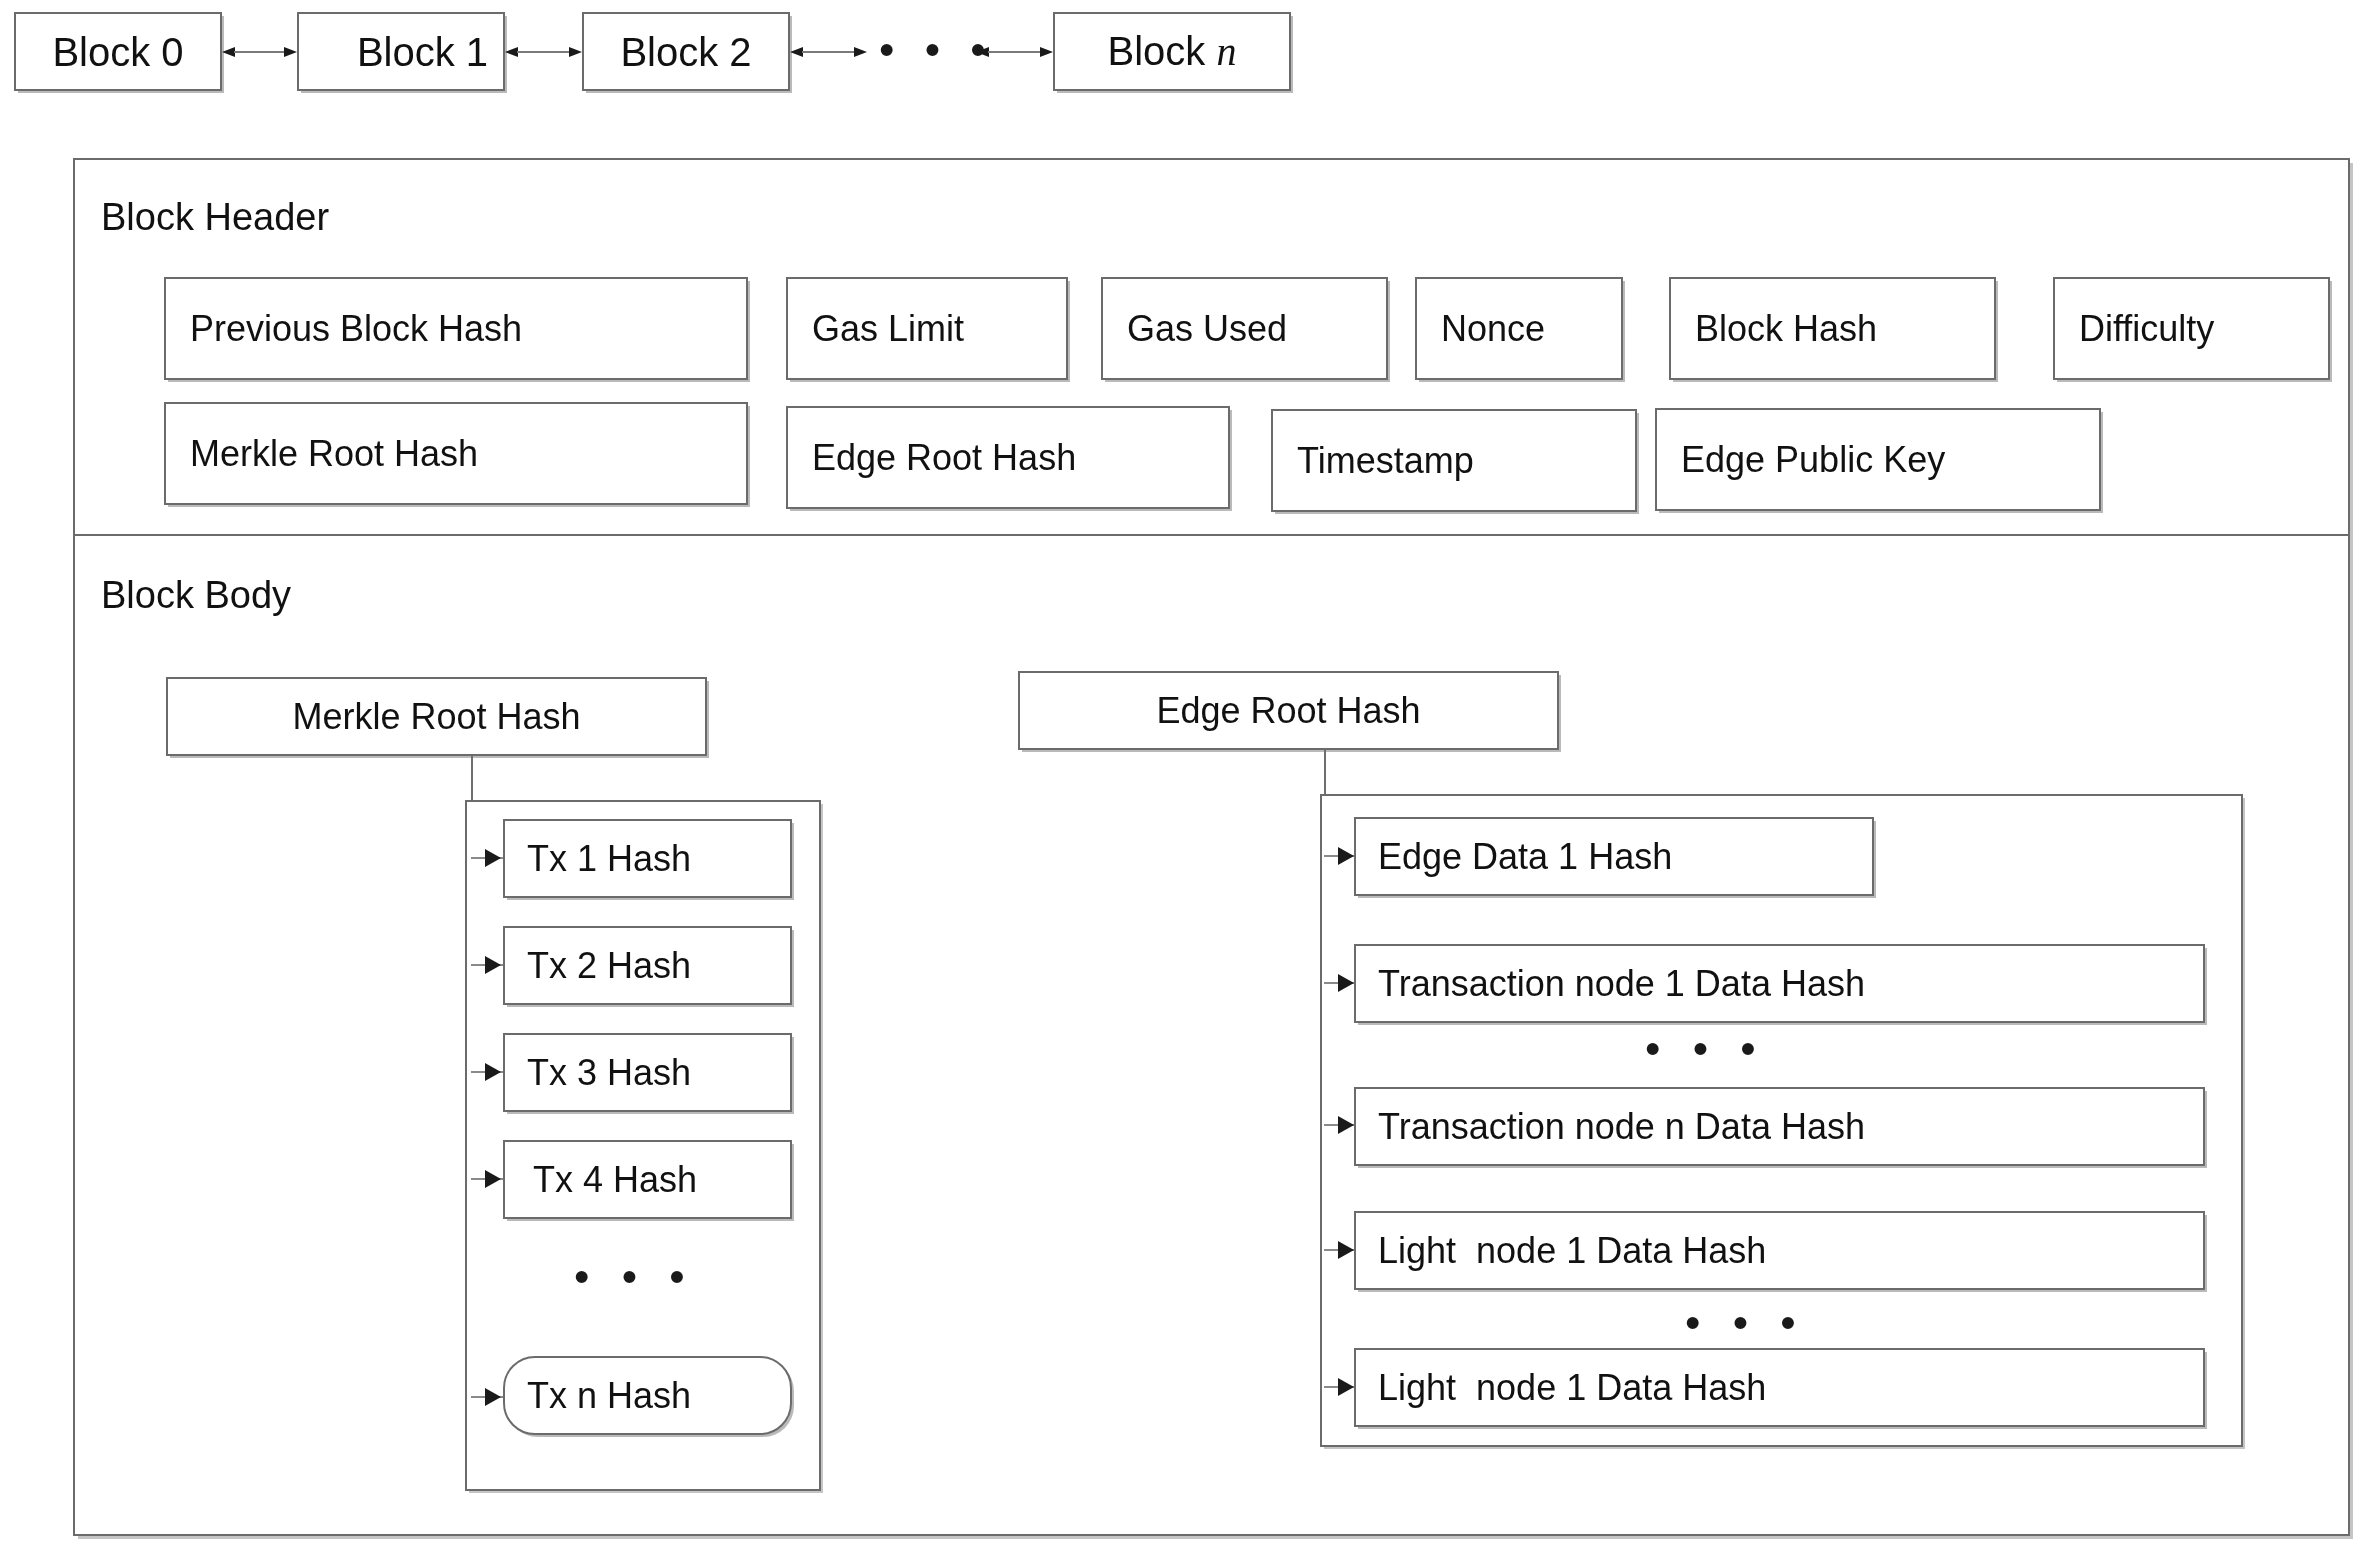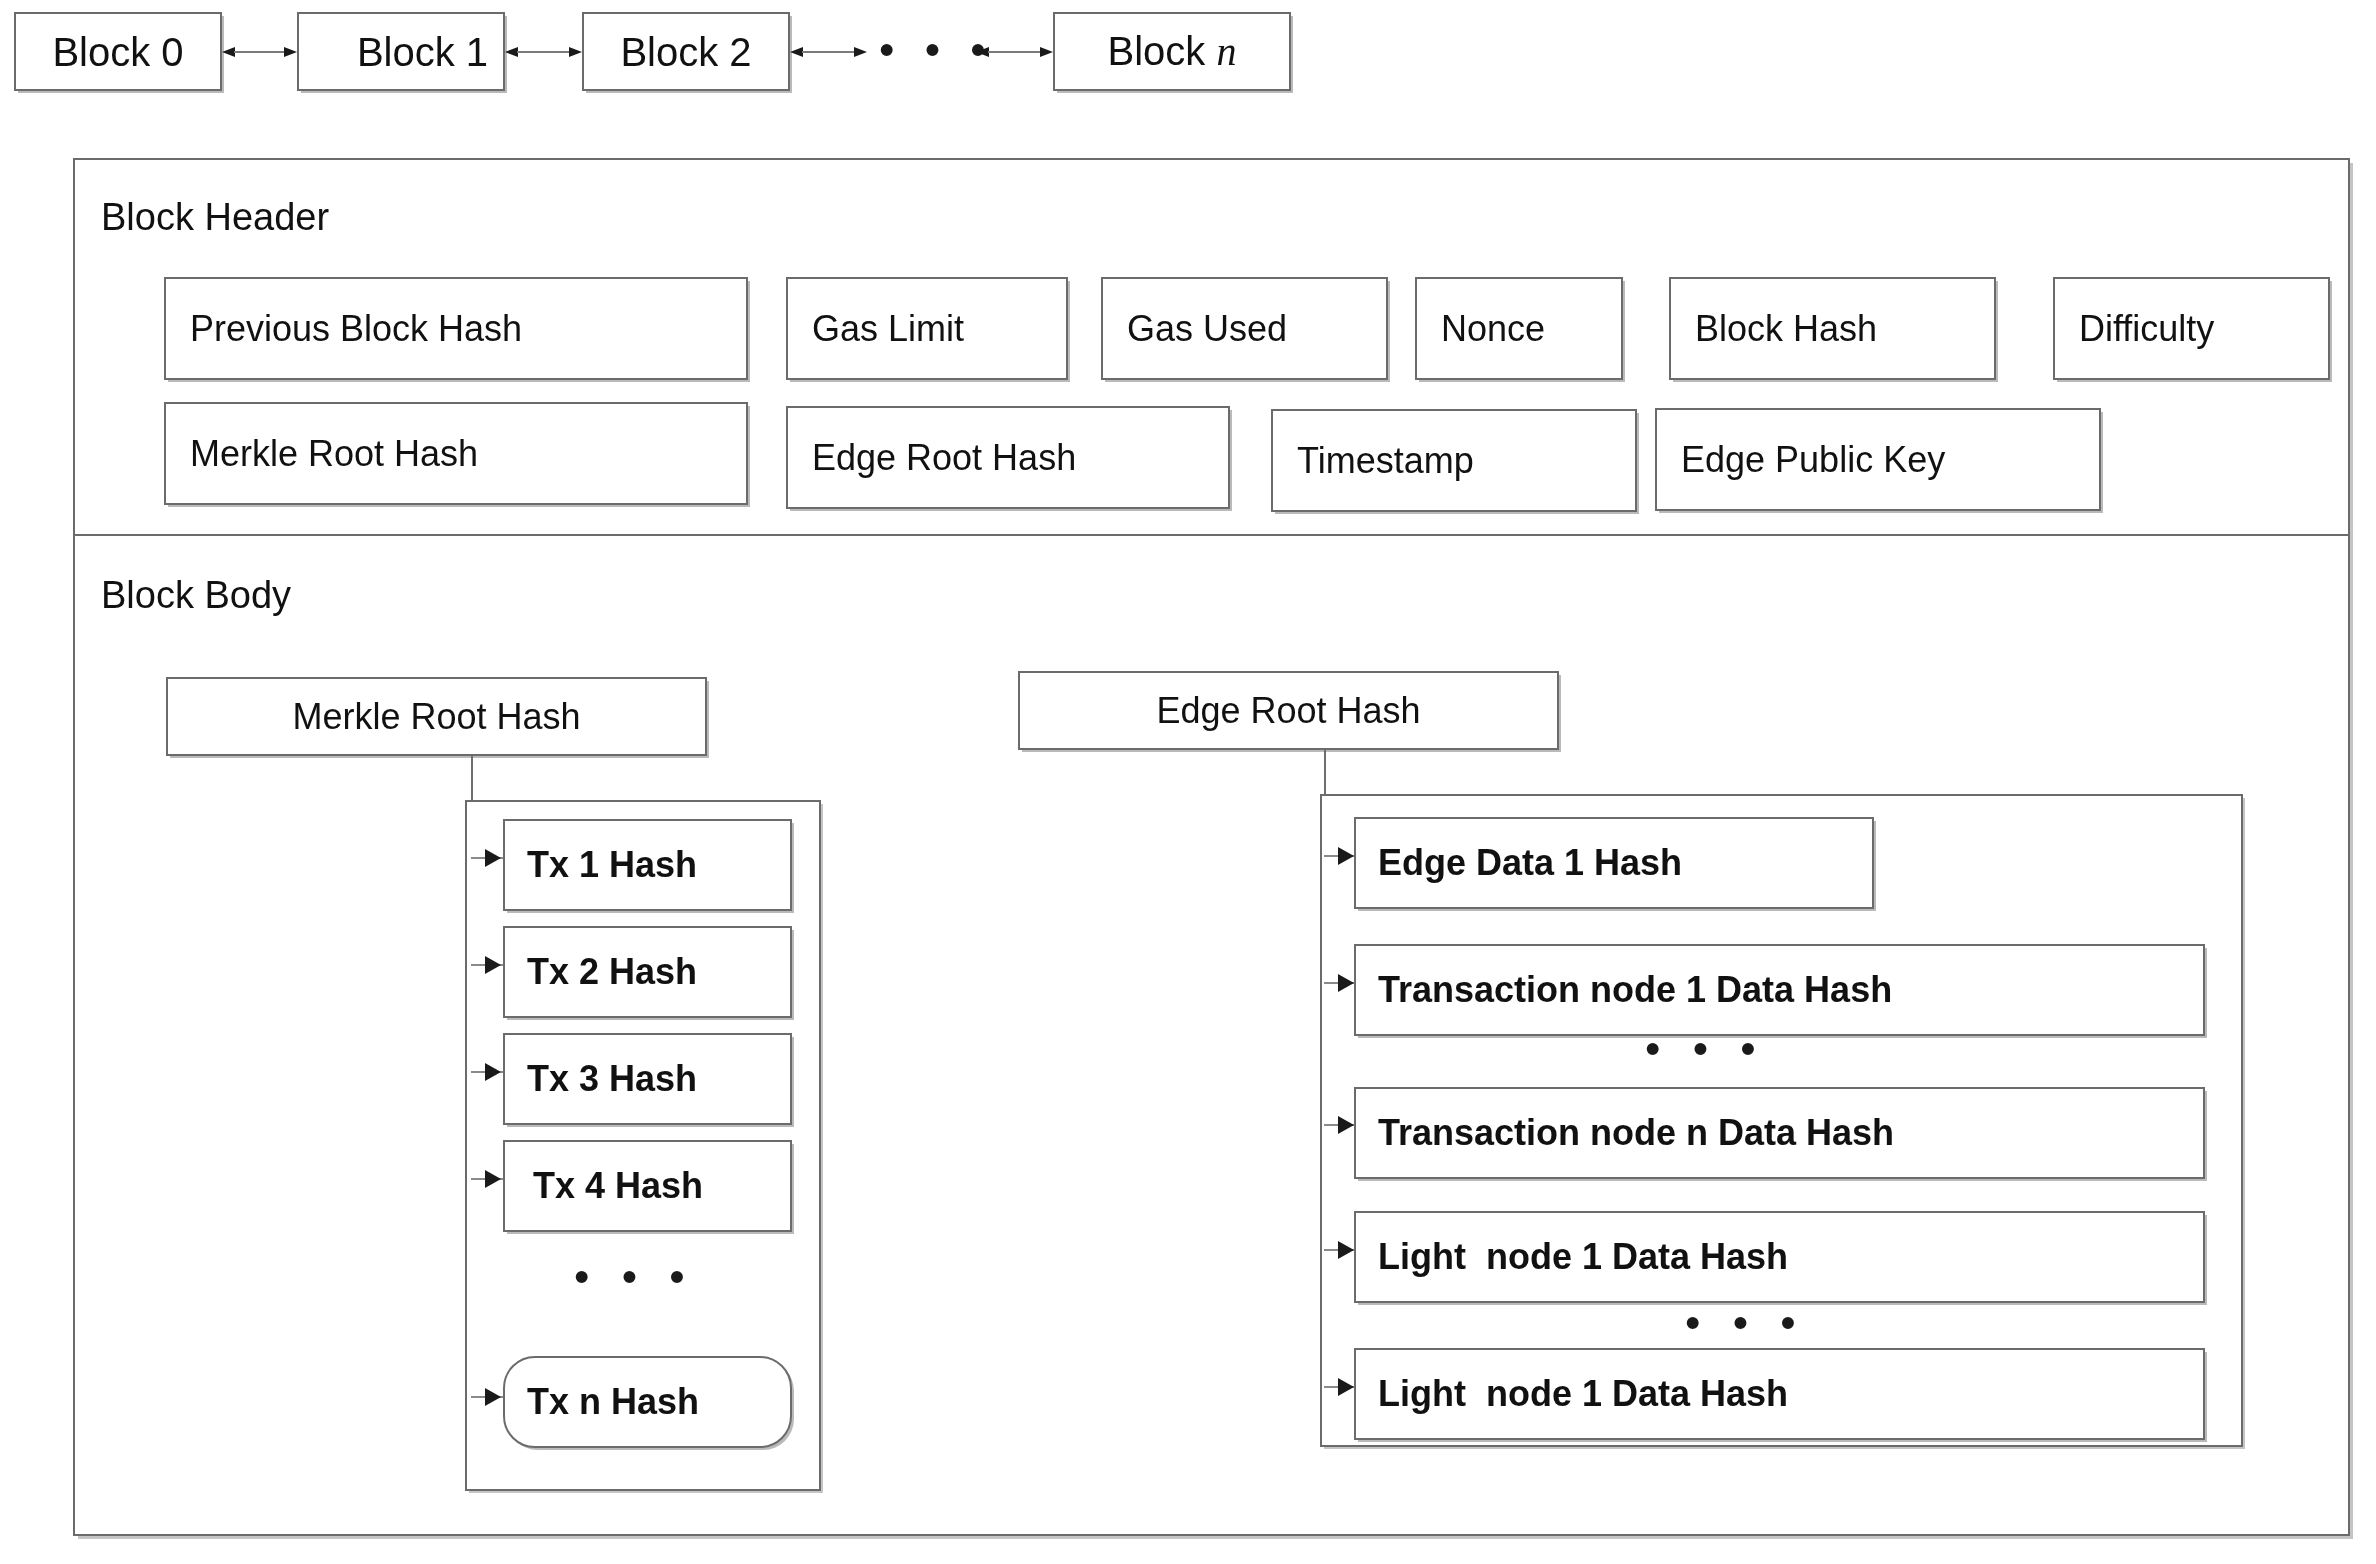--- a/index.html
+++ b/index.html
@@ -129,21 +129,21 @@
   }
 
   
   .leaf-container {
     position: absolute;
     box-sizing: border-box;
     border: 2px solid #6b6b6b;
     background: #ffffff;
     box-shadow: 3px 3px 0 -1px rgba(140,140,140,0.5);
   }
-  .leaf-box { height: 92px; font-weight: bold; }
+  .leaf-box { height: 79px; }
   .leaf-box .lbl {
     font-size: 36px;
     padding-left: 22px;
     line-height: 1;
   }
 
   
   .vline {
     position: absolute;
     width: 2px;

